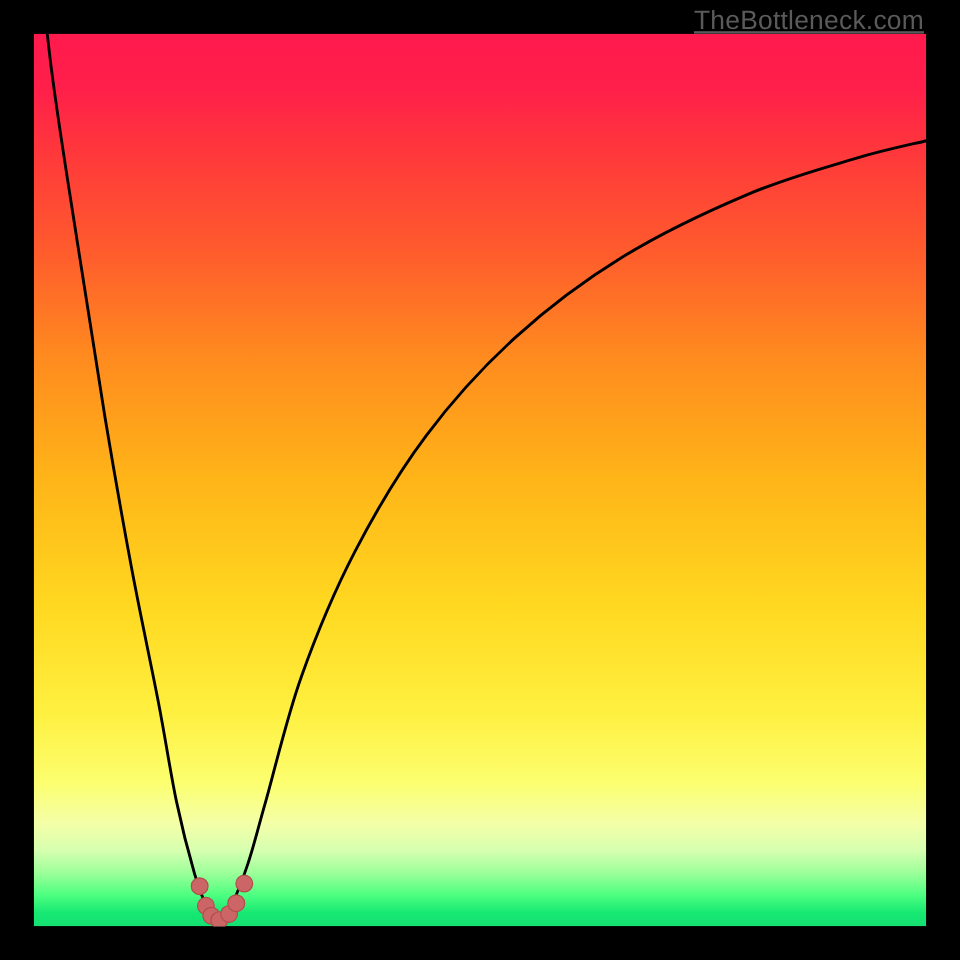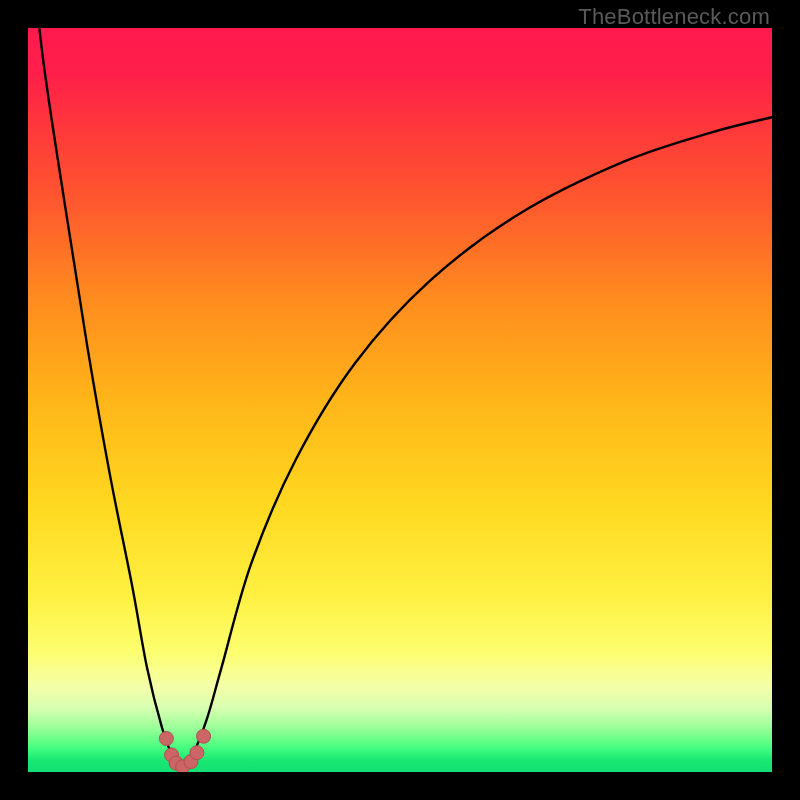--- a/index.html
+++ b/index.html
@@ -36,20 +36,21 @@
   }
   .watermark {
     position: absolute;
     top: 4px;
     right: 30px;
     color: #5a5a5a;
     font-size: 22px;
     font-weight: 400;
     letter-spacing: 0.2px;
     user-select: none;
+    text-decoration: underline;
   }
   svg.curve-layer {
     position: absolute;
     left: 0;
     top: 0;
     width: 744px;
     height: 744px;
     overflow: visible;
   }
 </style>

